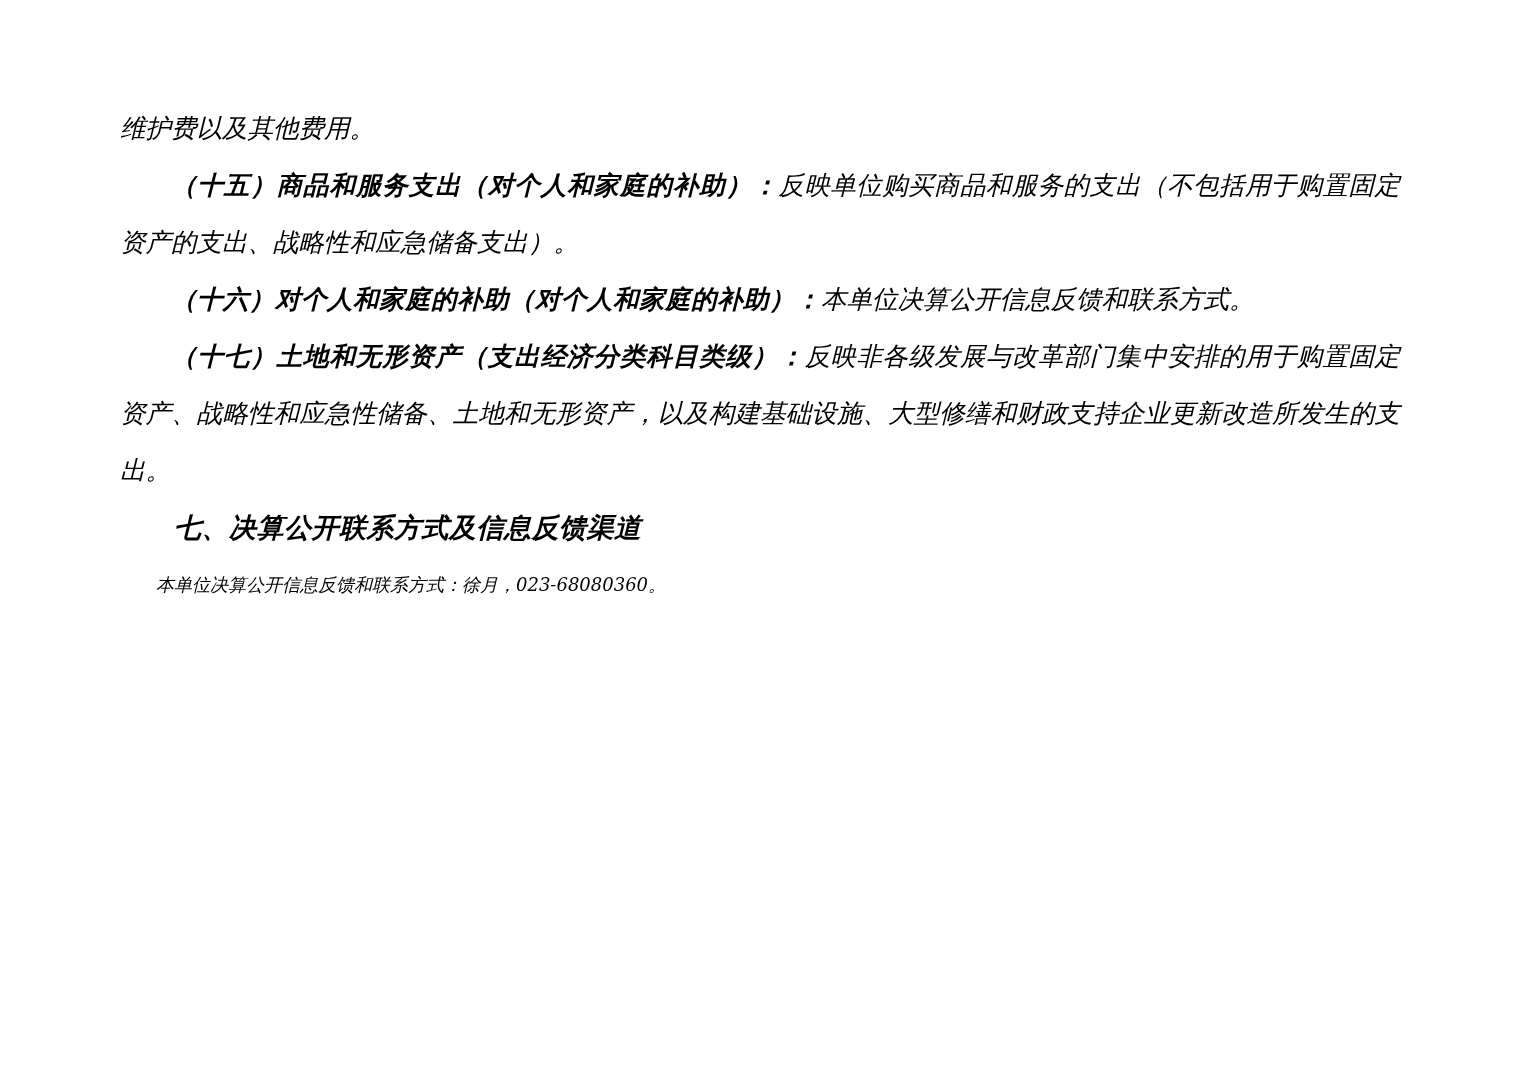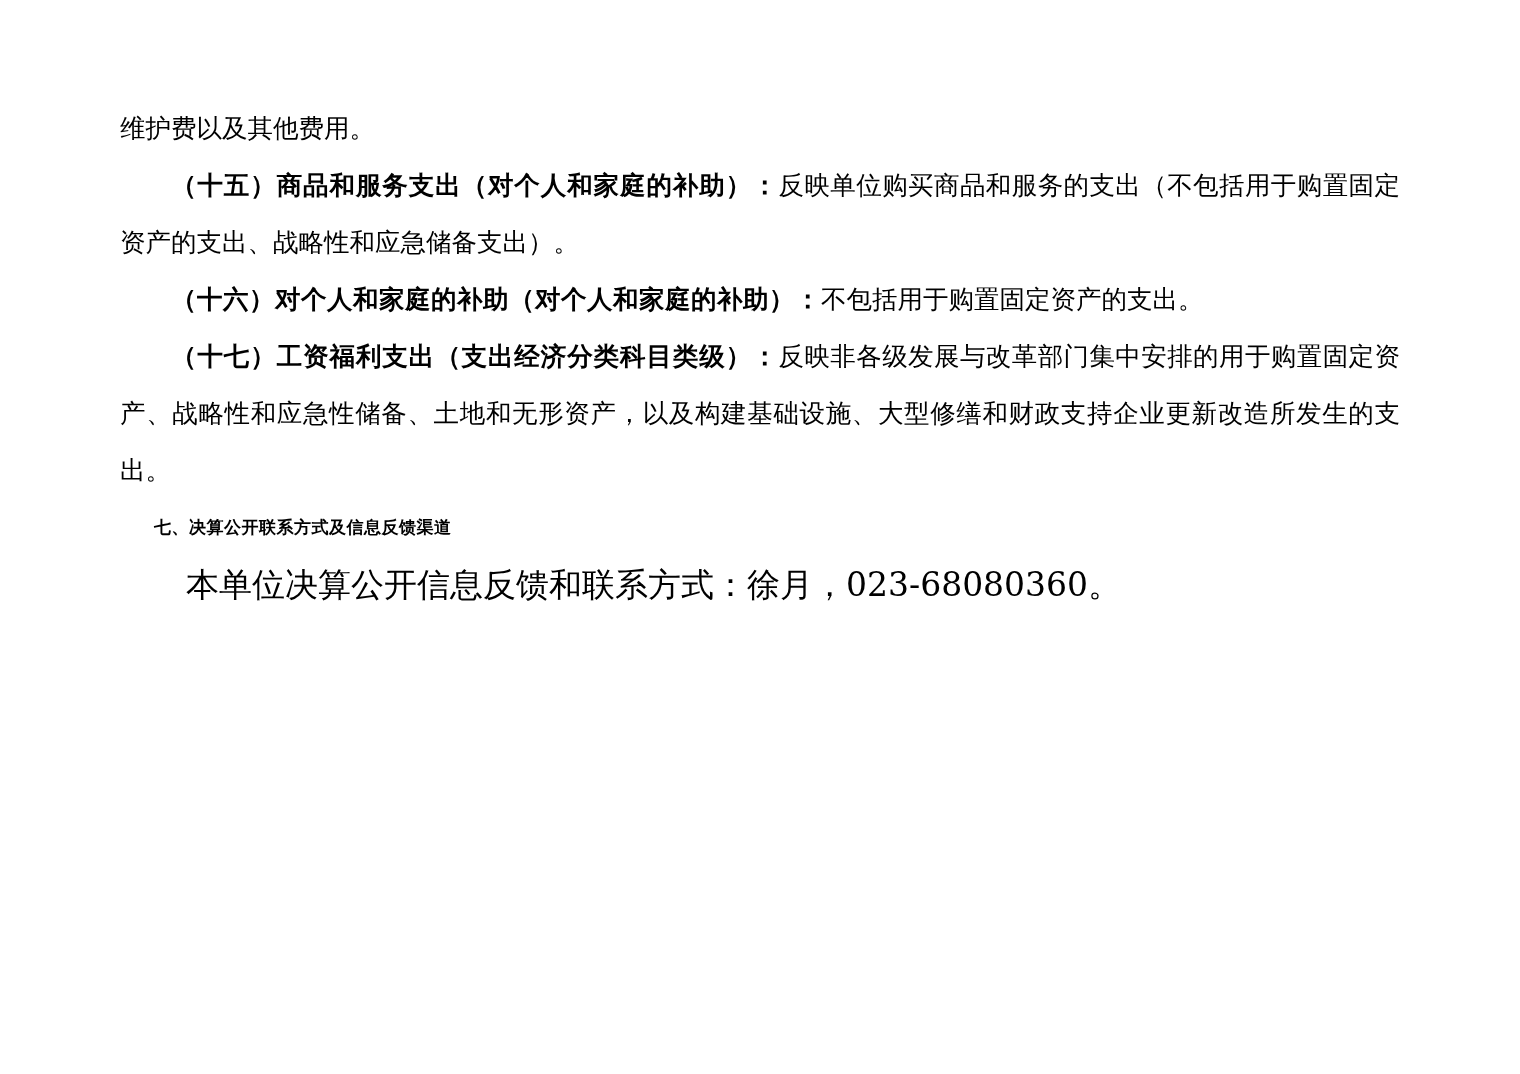--- a/index.html
+++ b/index.html
@@ -13,65 +13,66 @@
     font-family: "DejaVu Serif", "Liberation Serif", serif;
     color: #000000;
     overflow: hidden;
   }
   .page {
     position: relative;
     width: 1520px;
     height: 1074px;
     box-sizing: border-box;
     padding: 100px 120px 0 120px;
+    font-style: italic;
   }
   .doc-body {
     font-size: 25.5px;
     line-height: 57px;
     text-align: justify;
     text-justify: inter-ideograph;
   }
   p.para {
     margin: 0;
   }
   p.indent {
     text-indent: 2em;
   }
   .lead {
     font-weight: bold;
     letter-spacing: 0.5px;
   }
   .section-heading {
     font-weight: bold;
-    font-size: 17px;
+    font-size: 27px;
     line-height: 57px;
     margin: 0;
     text-indent: 2em;
     letter-spacing: 0.5px;
   }
   .contact-line {
     margin: 0;
     text-indent: 2em;
-    font-size: 33px;
+    font-size: 18px;
     line-height: 57px;
   }
 </style>
 </head>
 <body>
 
 <div class="page">
   <div class="doc-body">
 
     <p class="para">维护费以及其他费用。</p>
 
 
     <p class="para indent"><span class="lead">（十五）商品和服务支出（对个人和家庭的补助）：</span><span>反映单位购买商品和服务的支出（不包括用于购置固定资产的支出、战略性和应急储备支出）。</span></p>
 
-    <p class="para indent"><span class="lead">（十六）对个人和家庭的补助（对个人和家庭的补助）：</span><span>不包括用于购置固定资产的支出。</span></p>
+    <p class="para indent"><span class="lead">（十六）对个人和家庭的补助（对个人和家庭的补助）：</span><span>本单位决算公开信息反馈和联系方式。</span></p>
 
-    <p class="para indent"><span class="lead">（十七）工资福利支出（支出经济分类科目类级）：</span><span>反映非各级发展与改革部门集中安排的用于购置固定资产、战略性和应急性储备、土地和无形资产，以及构建基础设施、大型修缮和财政支持企业更新改造所发生的支出。</span></p>
+    <p class="para indent"><span class="lead">（十七）土地和无形资产（支出经济分类科目类级）：</span><span>反映非各级发展与改革部门集中安排的用于购置固定资产、战略性和应急性储备、土地和无形资产，以及构建基础设施、大型修缮和财政支持企业更新改造所发生的支出。</span></p>
 
     <p class="section-heading">七、决算公开联系方式及信息反馈渠道</p>
 
     <p class="contact-line">本单位决算公开信息反馈和联系方式：徐月，023-68080360。</p>
 
   </div>
 </div>
 
 </body></html>

